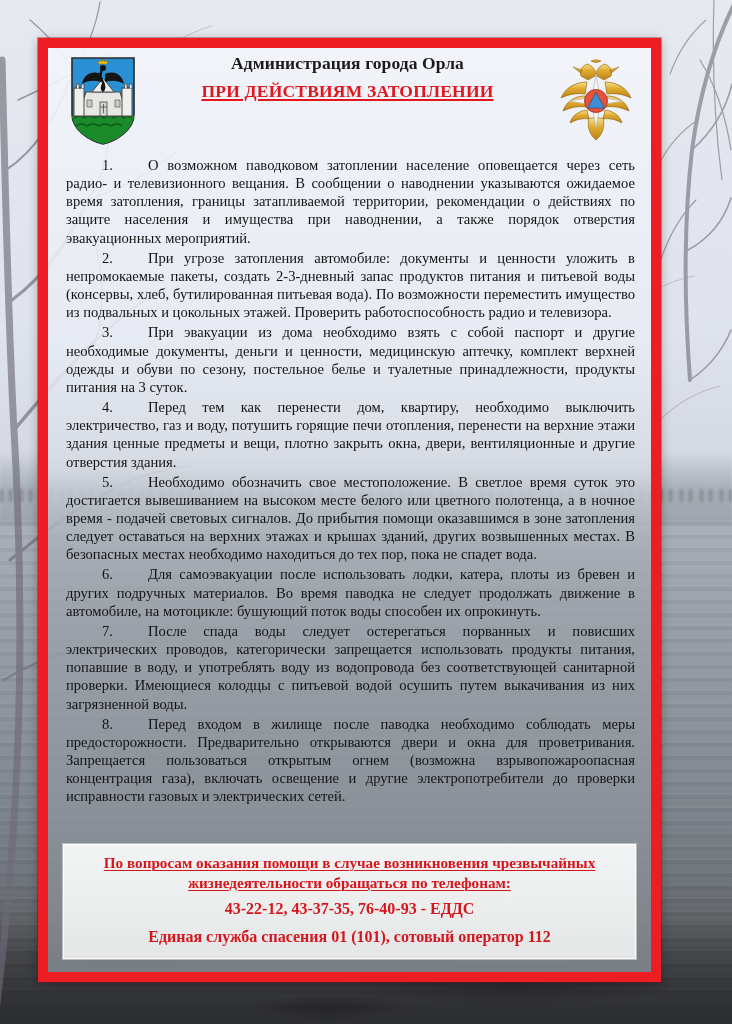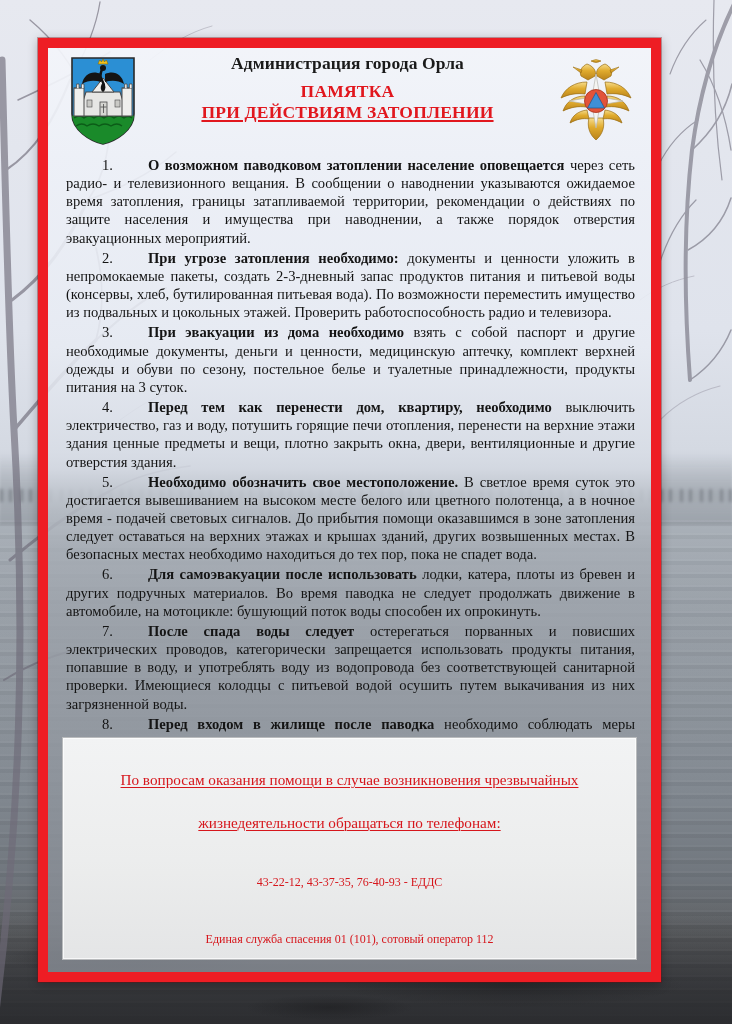--- a/index.html
+++ b/index.html
@@ -178,50 +178,49 @@
     text-justify: inter-word;
     margin: 0 0 2px 0;
     text-indent: 36px;
   }
   .para .num {
     display: inline-block;
     width: 46px;
     text-indent: 0;
   }
   .para b {
-    font-weight: bold;
+    font-weight: normal;
   }
 
   
   .contact-box {
     position: absolute;
     left: 14px;
     right: 14px;
     bottom: 12px;
     background: linear-gradient(to bottom, #f2f3f4, #eceded 55%, #e4e5e6);
     border: 1px solid #b9bbbd;
     box-shadow: inset 0 0 0 1px rgba(255,255,255,.7);
     padding: 9px 10px 11px;
     text-align: center;
   }
   .contact-line {
     color: #d6161c;
-    font-weight: normal;
+    font-weight: bold;
     font-size: 15.2px;
     line-height: 1.3;
-    margin-top: 23px;
   }
   .contact-line.ul {
     text-decoration: underline;
     text-decoration-thickness: 1.4px;
     text-underline-offset: 1.5px;
   }
   .contact-line.phones {
-    font-size: 12px;
-    padding-top: 19px;
+    font-size: 16px;
+    padding-top: 7px;
   }
 </style>
 </head>
 <body>
 
 <div class="poster">
 
   <div class="bg"></div>
   <div class="bg-horizon"></div>
   <div class="bg-water"></div>
@@ -291,21 +290,20 @@
           <path d="M31 18 C 22 14, 14 18, 12 28 C 18 24, 25 24, 31 26 Z" fill="#141414"></path>
           <path d="M35 18 C 44 14, 52 18, 54 28 C 48 24, 41 24, 35 26 Z" fill="#141414"></path>
           <path d="M33 26 C 30 30, 30 34, 33 36 C 36 34, 36 30, 33 26 Z" fill="#141414"></path>
           <circle cx="33" cy="12" r="3" fill="#141414"></circle>
           <path d="M28 8 h10 l-1.6 -4 l-2 2 l-1.4 -3 l-1.4 3 l-2 -2 Z" fill="#f2c21c" stroke="#8a6a04" stroke-width=".6"></path>
         </svg>
 
         <div class="header-text">
           <div class="org-title">Администрация города Орла</div>
           <div class="memo-title">
-            <div>ПАМЯТКА</div>
             <div class="ul">ПРИ ДЕЙСТВИЯМ ЗАТОПЛЕНИИ</div>
           </div>
         </div>
 
         <svg class="emblem-right" viewBox="0 0 78 86">
           <defs>
             <linearGradient id="gold" x1="0" y1="0" x2="0" y2="1">
               <stop offset="0%" stop-color="#f6dd8e"></stop>
               <stop offset="42%" stop-color="#e0ab2e"></stop>
               <stop offset="100%" stop-color="#b9821a"></stop>
@@ -334,21 +332,21 @@
         </svg>
       </div>
 
       <div class="body-text">
 
         <p class="para">
           <span class="num">1.</span><b>О возможном паводковом затоплении население оповещается</b><span> через сеть радио- и телевизионного вещания. В сообщении о наводнении указываются ожидаемое время затопления, границы затапливаемой территории, рекомендации о действиях по защите населения и имущества при наводнении, а также порядок отверстия эвакуационных мероприятий.</span>
         </p>
 
         <p class="para">
-          <span class="num">2.</span><b>При угрозе затопления необходимо:</b><span> документы и ценности уложить в непромокаемые пакеты, создать 2-3-дневный запас продуктов питания и питьевой воды (консервы, хлеб, бутилированная питьевая вода). По возможности переместить имущество из подвальных и цокольных этажей. Проверить работоспособность радио и телевизора.</span>
+          <span class="num">2.</span><b>При угрозе затопления автомобиле:</b><span> документы и ценности уложить в непромокаемые пакеты, создать 2-3-дневный запас продуктов питания и питьевой воды (консервы, хлеб, бутилированная питьевая вода). По возможности переместить имущество из подвальных и цокольных этажей. Проверить работоспособность радио и телевизора.</span>
         </p>
 
         <p class="para">
           <span class="num">3.</span><b>При эвакуации из дома необходимо</b><span> взять с собой паспорт и другие необходимые документы, деньги и ценности, медицинскую аптечку, комплект верхней одежды и обуви по сезону, постельное белье и туалетные принадлежности, продукты питания на 3 суток.</span>
         </p>
 
         <p class="para">
           <span class="num">4.</span><b>Перед тем как перенести дом, квартиру, необходимо</b><span> выключить электричество, газ и воду, потушить горящие печи отопления, перенести на верхние этажи здания ценные предметы и вещи, плотно закрыть окна, двери, вентиляционные и другие отверстия здания.</span>
         </p>
 

